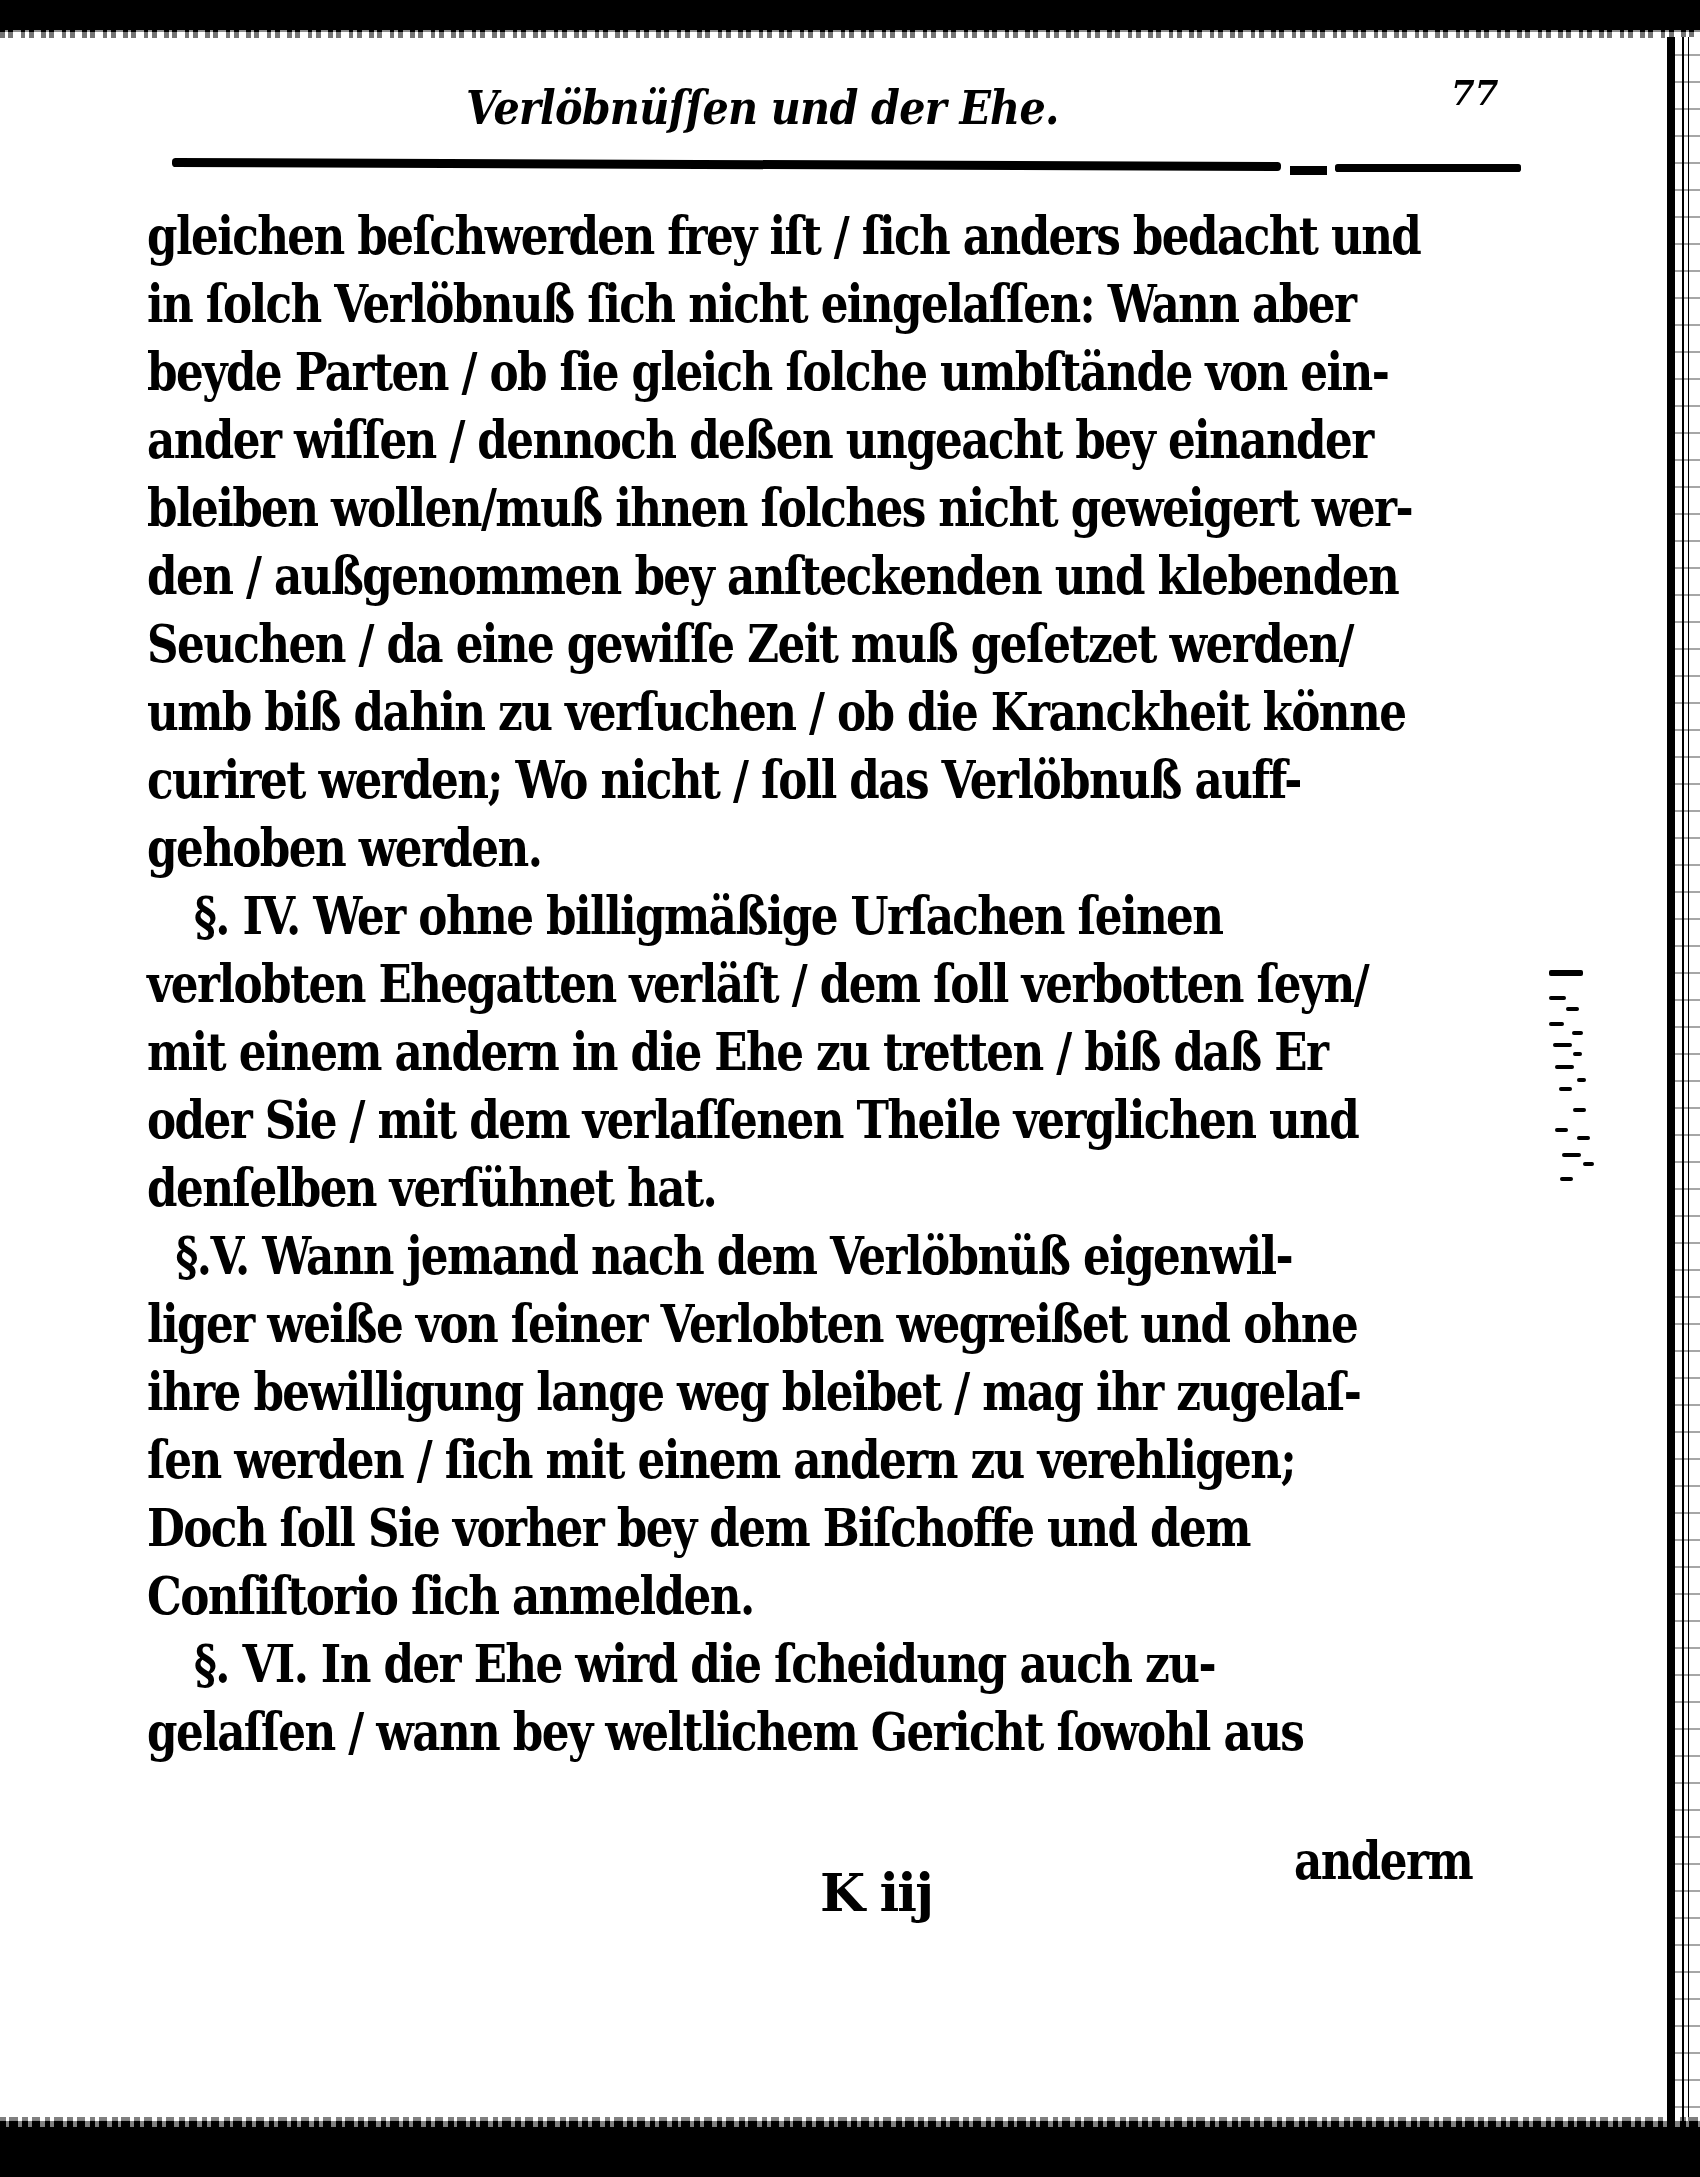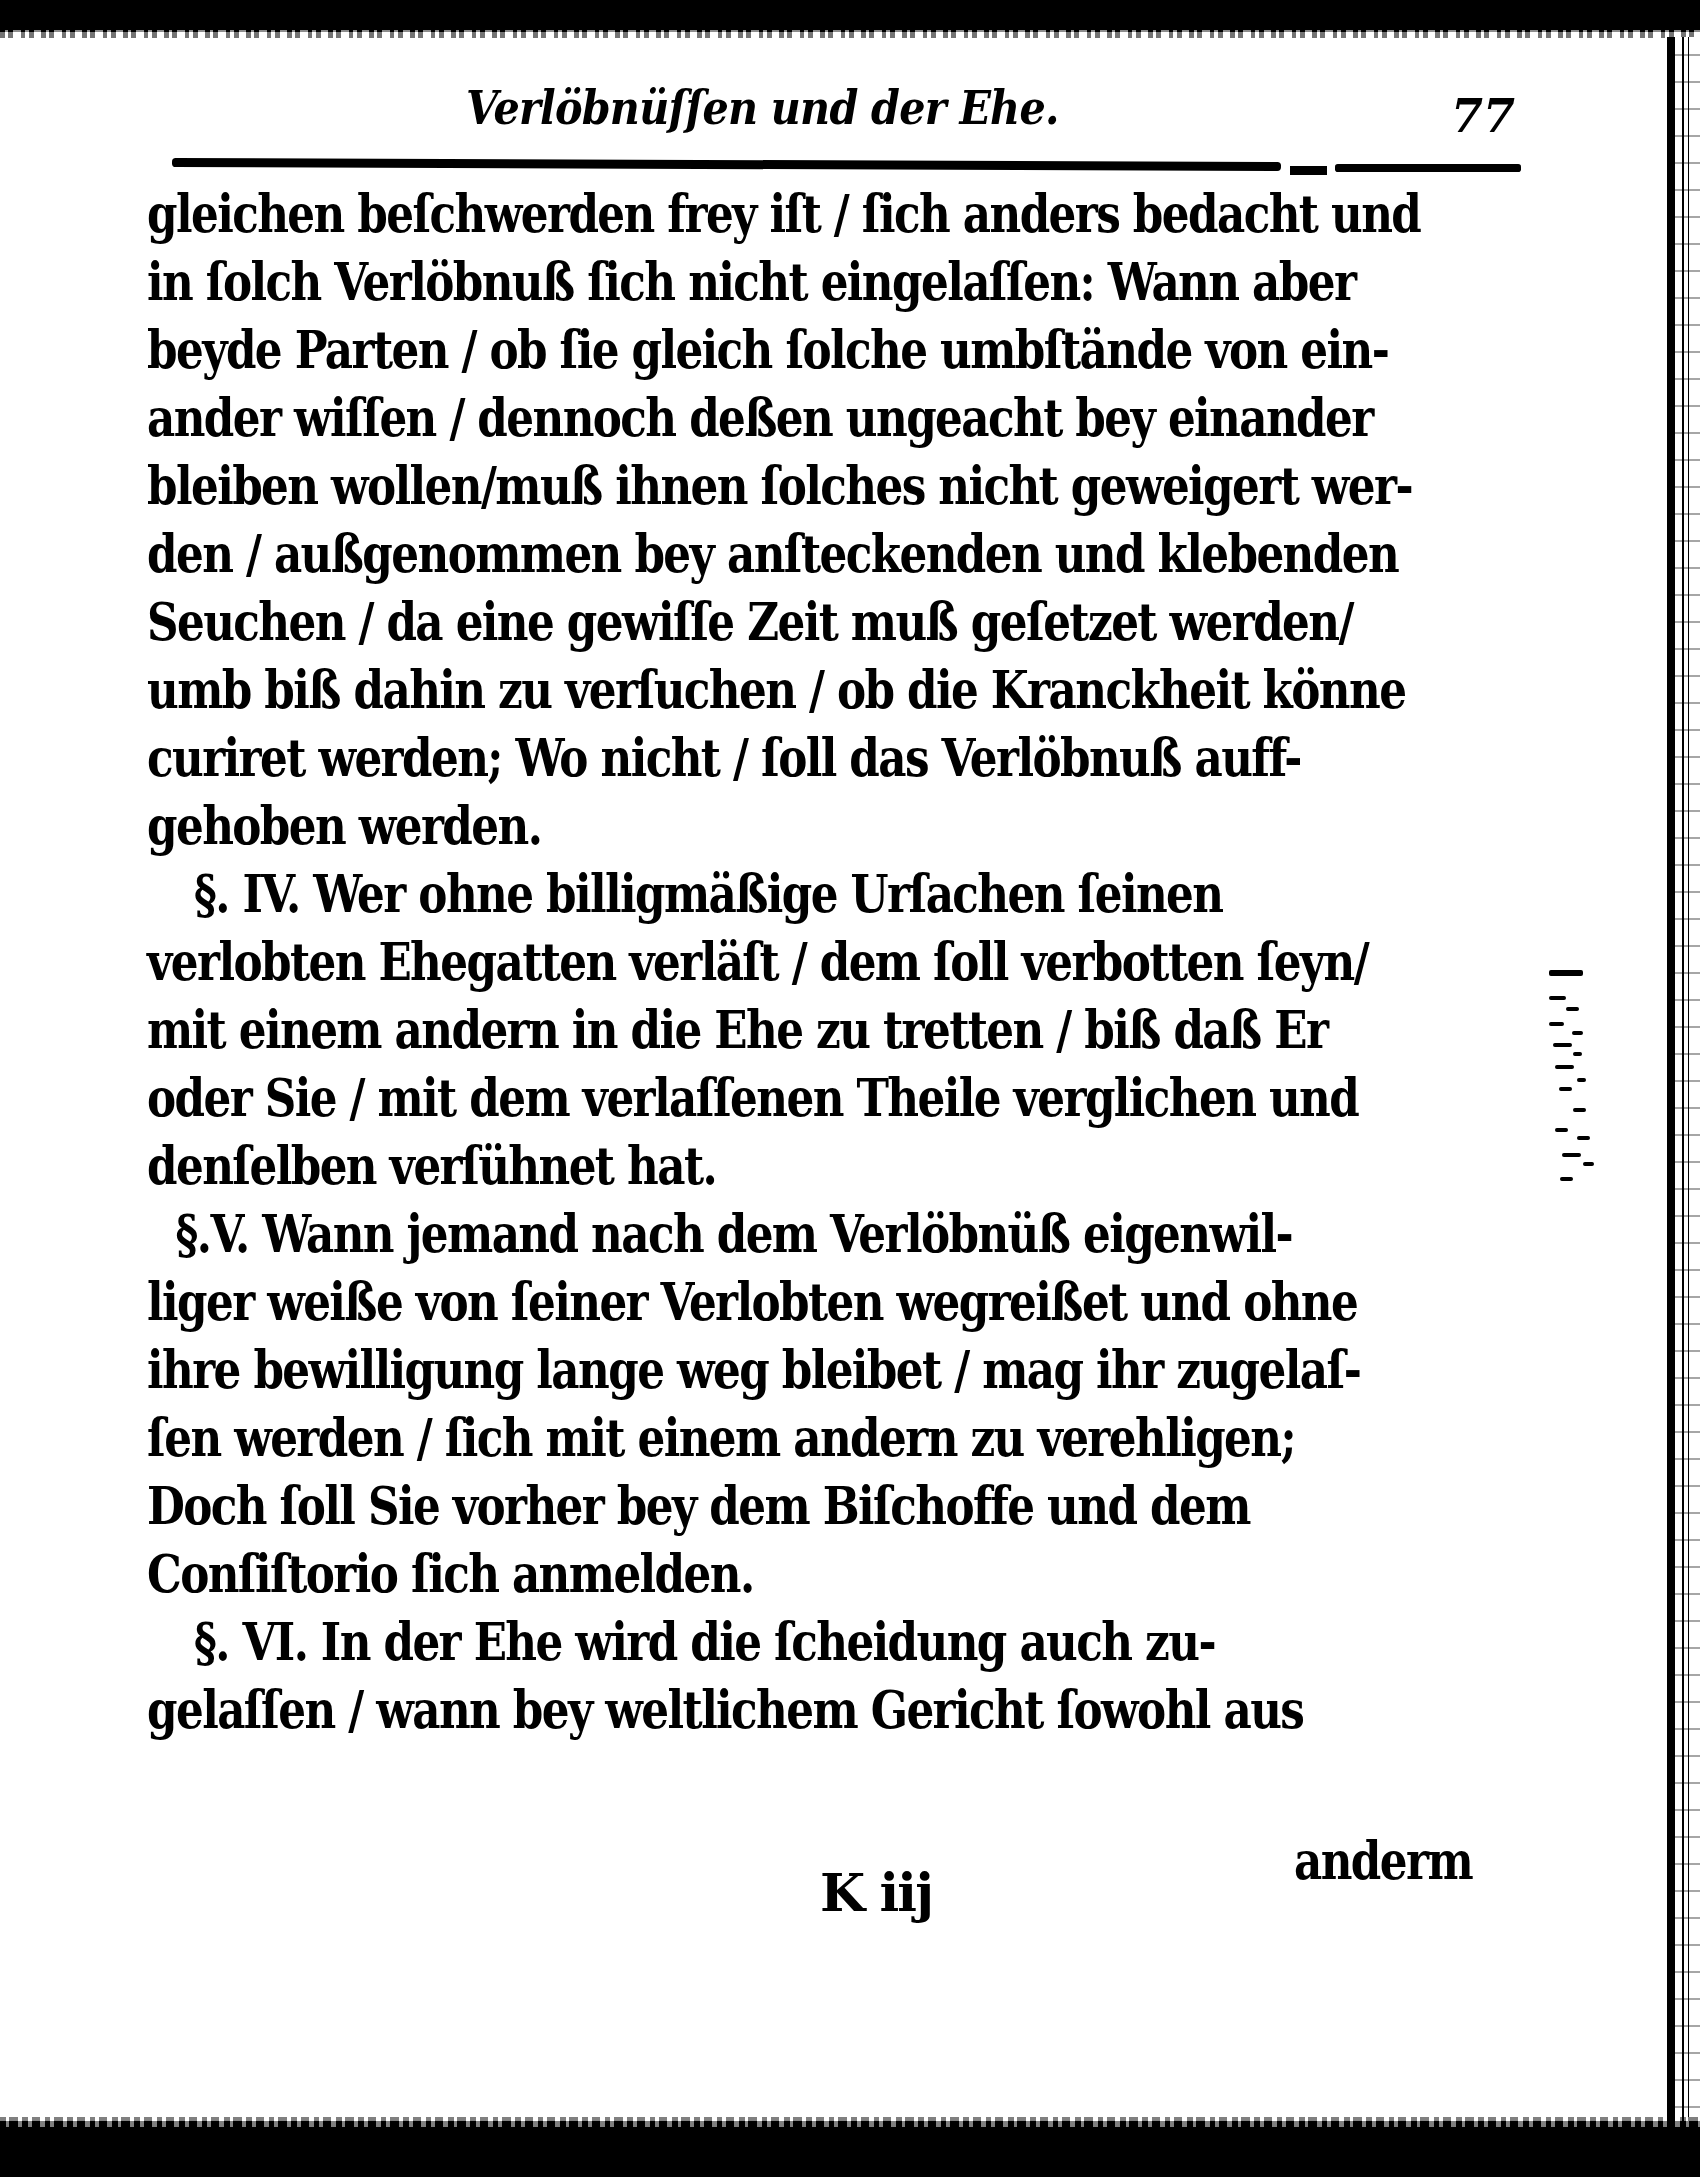--- a/index.html
+++ b/index.html
@@ -36,37 +36,37 @@
     content: ""; position: absolute; inset: 0;
     background: repeating-linear-gradient(0deg, transparent 0 13px, rgba(0,0,0,.35) 13px 15px, transparent 15px 27px);
     mix-blend-mode: multiply;
   }
   .running-head {
     position: absolute; left: 466px; top: 80px; width: 746px;
     font-family: "DejaVu Serif", serif; font-weight: bold; font-style: italic;
     font-size: 47px; letter-spacing: -0.9px; transform: scaleX(0.88); transform-origin: left;
   }
   .page-number {
-    position: absolute; left: 1451px; top: 89px;
+    position: absolute; left: 1451px; top: 73px;
     font-family: "DejaVu Serif", serif; font-weight: bold; font-style: italic;
-    font-size: 46px;
+    font-size: 34px;
   }
   .head-rule {
     position: absolute; left: 172px; top: 160px; width: 1109px; height: 9.3px;
     background: #000; border-radius: 3.7px; transform: rotate(0.2deg);
   }
   .head-rule-short {
     position: absolute; left: 1290px; top: 166px; width: 37px; height: 9.3px; background: #000;
   }
   .head-rule-right {
     position: absolute; left: 1335px; top: 164px; width: 186px; height: 8.4px; background: #000;
     border-radius: 2.8px;
   }
   .body-text {
-    position: absolute; left: 147px; top: 180px; width: 1370px;
+    position: absolute; left: 147px; top: 202px; width: 1370px;
   }
   .line {
     display: block; white-space: nowrap; height: 68px; line-height: 68px;
     font-family: "DejaVu Serif", serif; font-weight: bold;
     font-size: 52px; letter-spacing: -1.9px;
     transform: scaleX(0.84); transform-origin: left;
   }
   .line.indent { padding-left: 56px; }
   .line.indent-small { padding-left: 34px; }
   .footer-line {

